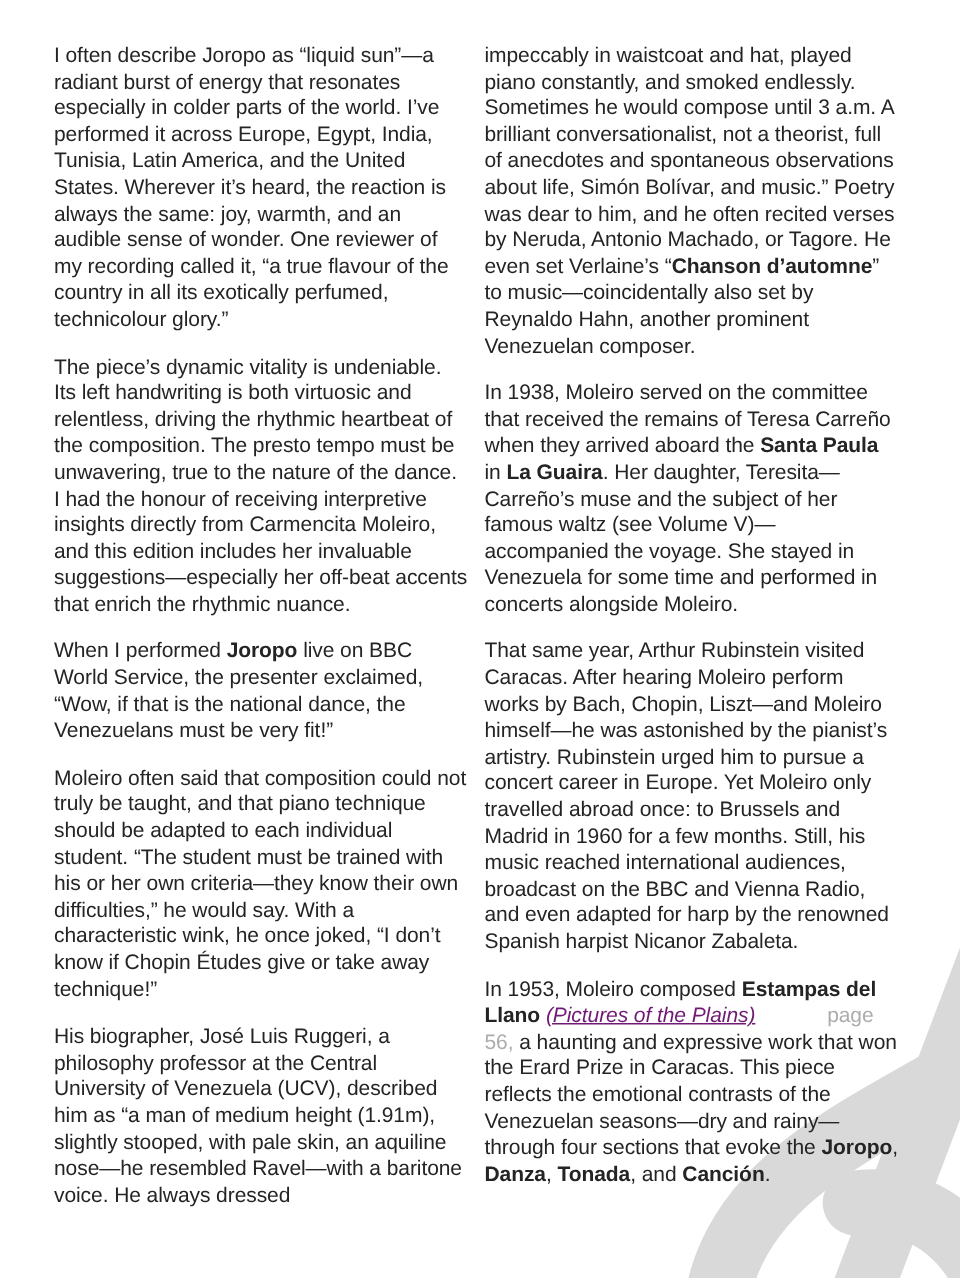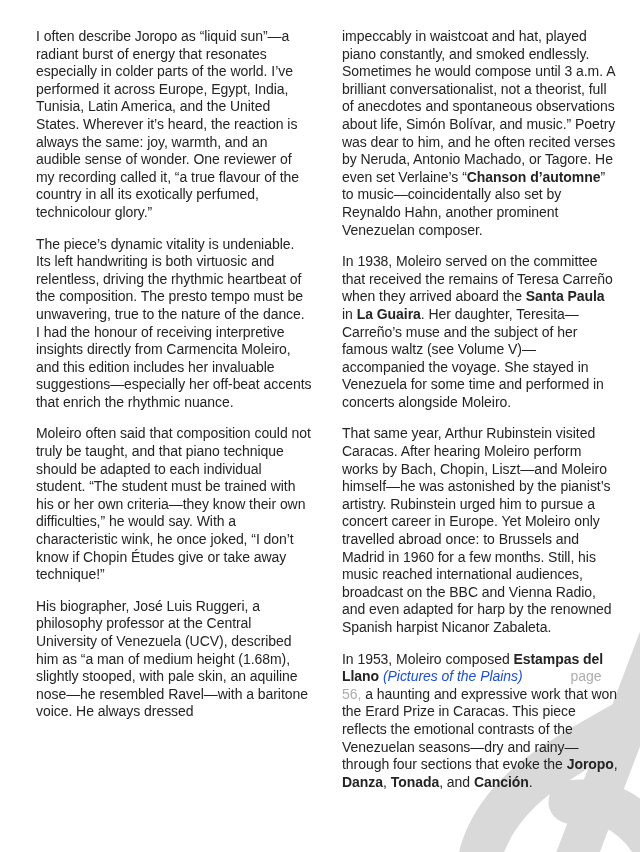--- a/index.html
+++ b/index.html
@@ -28,60 +28,62 @@
     z-index: 0;
     transform: rotate(14deg);
     pointer-events: none;
   }
   .columns {
     position: absolute;
     left: 36px;
     top: 28px;
     z-index: 1;
     display: flex;
-    gap: 30px;
+    gap: 11px;
   }
   .col {
     width: 276px;
     font-size: 14px;
     line-height: 17.6px;
     color: #242424;
     letter-spacing: -0.05px;
   }
   .col p {
     margin: 0 0 14px 0;
   }
   .run-bi {
     font-weight: bold;
   }
   .run-ig {
     font-style: italic;
-    color: #1d4ed8;
+    color: #701a75;
+    text-decoration: underline;
   }
   .run-ref {
     color: #adadad;
     margin-left: 44px;
   }
 </style>
 </head>
 <body>
 
 <div class="page">
 
   <svg class="watermark" viewBox="0 0 220 420" preserveAspectRatio="xMidYMid meet" aria-hidden="true">
     <path id="clef-path" d="M152 16 C 192 62 188 112 146 152 C 96 200 58 230 52 278 C 46 330 88 362 132 355 C 175 348 198 309 186 272 C 175 238 138 220 106 233" fill="none" stroke="#d9d9d9" stroke-width="32" stroke-linecap="round"></path>
     <path id="clef-stem" d="M150 20 L 112 340" fill="none" stroke="#d9d9d9" stroke-width="30" stroke-linecap="round"></path>
   </svg>
 
   <div class="columns">
     <div class="col" id="col-left">
         <p><span>I often describe Joropo as “liquid sun”—a radiant burst of energy that resonates especially in colder parts of the world. I’ve performed it across Europe, Egypt, India, Tunisia, Latin America, and the United States. Wherever it’s heard, the reaction is always the same: joy, warmth, and an audible sense of wonder. One reviewer of my recording called it, “a true flavour of the country in all its exotically perfumed, technicolour glory.”</span></p>
         <p><span>The piece’s dynamic vitality is undeniable. Its left handwriting is both virtuosic and relentless, driving the rhythmic heartbeat of the composition. The presto tempo must be unwavering, true to the nature of the dance. I had the honour of receiving interpretive insights directly from Carmencita Moleiro, and this edition includes her invaluable suggestions—especially her off-beat accents that enrich the rhythmic nuance.</span></p>
+        <p><span>When I performed </span><span class="run-bi">Joropo</span><span> live on BBC World Service, the presenter exclaimed, “Wow, if that is the national dance, the Venezuelans must be very fit!”</span></p>
         <p><span>Moleiro often said that composition could not truly be taught, and that piano technique should be adapted to each individual student. “The student must be trained with his or her own criteria—they know their own difficulties,” he would say. With a characteristic wink, he once joked, “I don’t know if Chopin Études give or take away technique!”</span></p>
-        <p><span>His biographer, José Luis Ruggeri, a philosophy professor at the Central University of Venezuela (UCV), described him as “a man of medium height (1.68m), slightly stooped, with pale skin, an aquiline nose—he resembled Ravel—with a baritone voice. He always dressed</span></p>
+        <p><span>His biographer, José Luis Ruggeri, a philosophy professor at the Central University of Venezuela (UCV), described him as “a man of medium height (1.91m), slightly stooped, with pale skin, an aquiline nose—he resembled Ravel—with a baritone voice. He always dressed</span></p>
       </div>
     <div class="col" id="col-right">
         <p><span>impeccably in waistcoat and hat, played piano constantly, and smoked endlessly. Sometimes he would compose until 3 a.m. A brilliant conversationalist, not a theorist, full of anecdotes and spontaneous observations about life, Simón Bolívar, and music.” Poetry was dear to him, and he often recited verses by Neruda, Antonio Machado, or Tagore. He even set Verlaine’s “</span><span class="run-bi">Chanson d’automne</span><span>” to music—coincidentally also set by Reynaldo Hahn, another prominent Venezuelan composer.</span></p>
         <p><span>In 1938, Moleiro served on the committee that received the remains of Teresa Carreño when they arrived aboard the </span><span class="run-bi">Santa Paula</span><span> in </span><span class="run-bi">La Guaira</span><span>. Her daughter, Teresita—Carreño’s muse and the subject of her famous waltz (see Volume V)—accompanied the voyage. She stayed in Venezuela for some time and performed in concerts alongside Moleiro.</span></p>
         <p><span>That same year, Arthur Rubinstein visited Caracas. After hearing Moleiro perform works by Bach, Chopin, Liszt—and Moleiro himself—he was astonished by the pianist’s artistry. Rubinstein urged him to pursue a concert career in Europe. Yet Moleiro only travelled abroad once: to Brussels and Madrid in 1960 for a few months. Still, his music reached international audiences, broadcast on the BBC and Vienna Radio, and even adapted for harp by the renowned Spanish harpist Nicanor Zabaleta.</span></p>
         <p><span>In 1953, Moleiro composed </span><span class="run-bi">Estampas del Llano</span><span> </span><span class="run-ig">(Pictures of the Plains)</span><span> </span><span class="run-ref">page 56,</span><span> a haunting and expressive work that won the Erard Prize in Caracas. This piece reflects the emotional contrasts of the Venezuelan seasons—dry and rainy—through four sections that evoke the </span><span class="run-bi">Joropo</span><span>, </span><span class="run-bi">Danza</span><span>, </span><span class="run-bi">Tonada</span><span>, and </span><span class="run-bi">Canción</span><span>.</span></p>
       </div>
   </div>
 
 </div>

